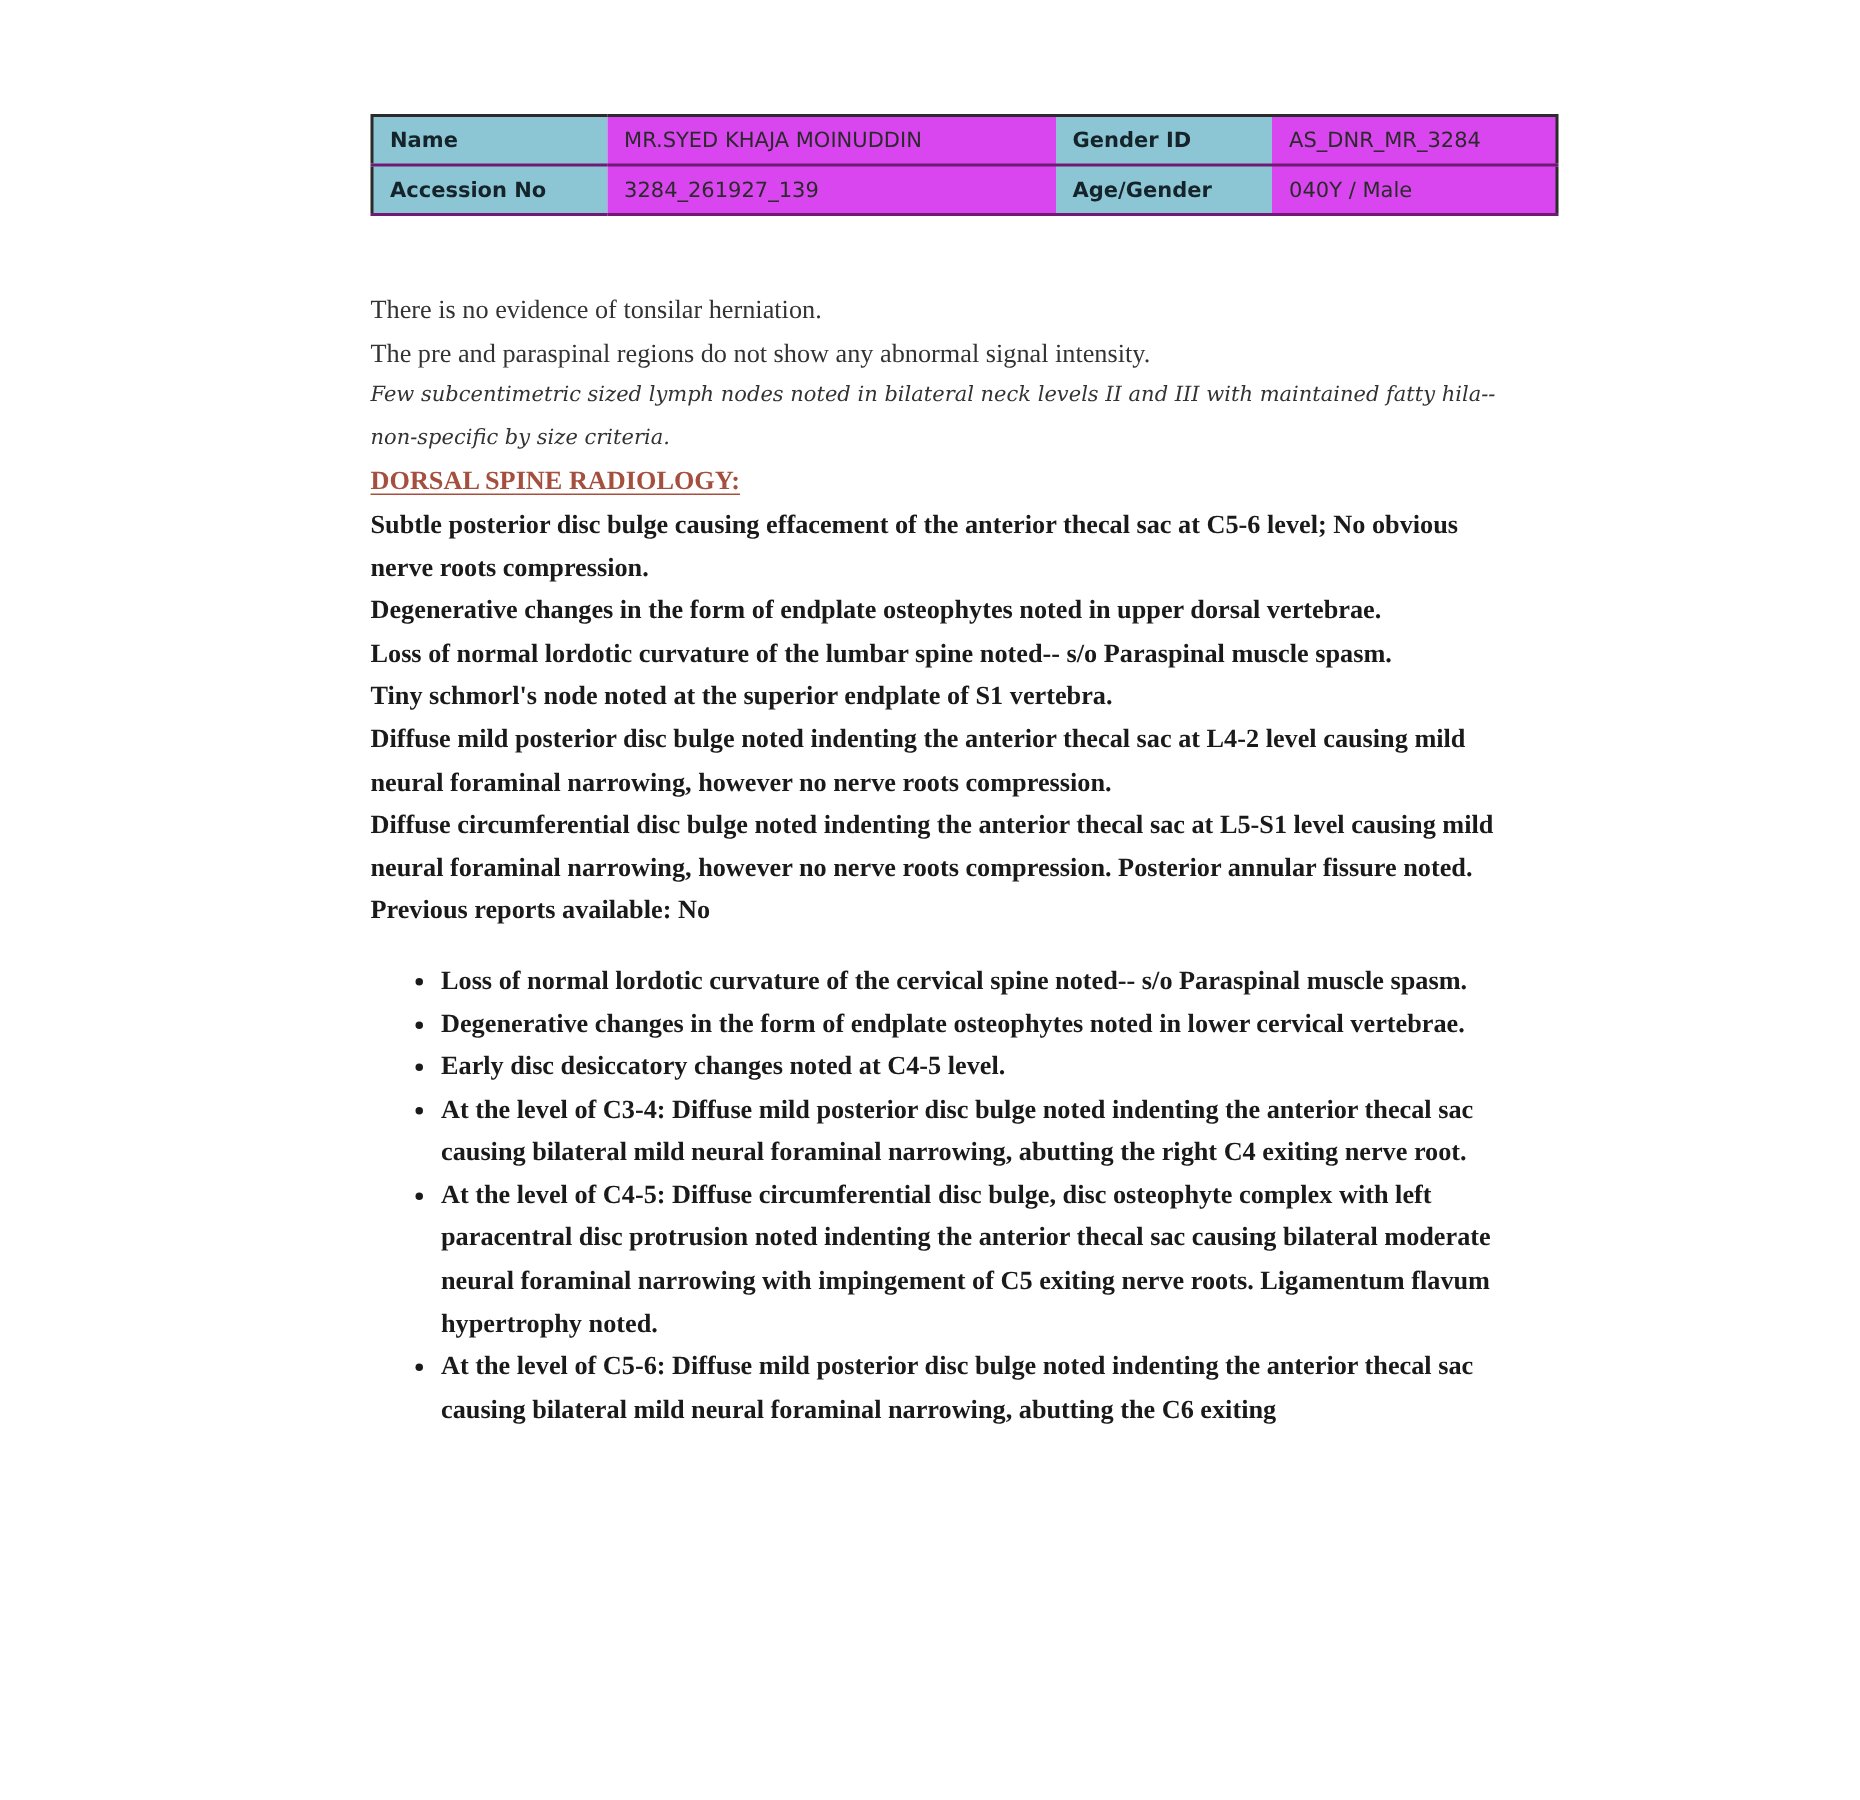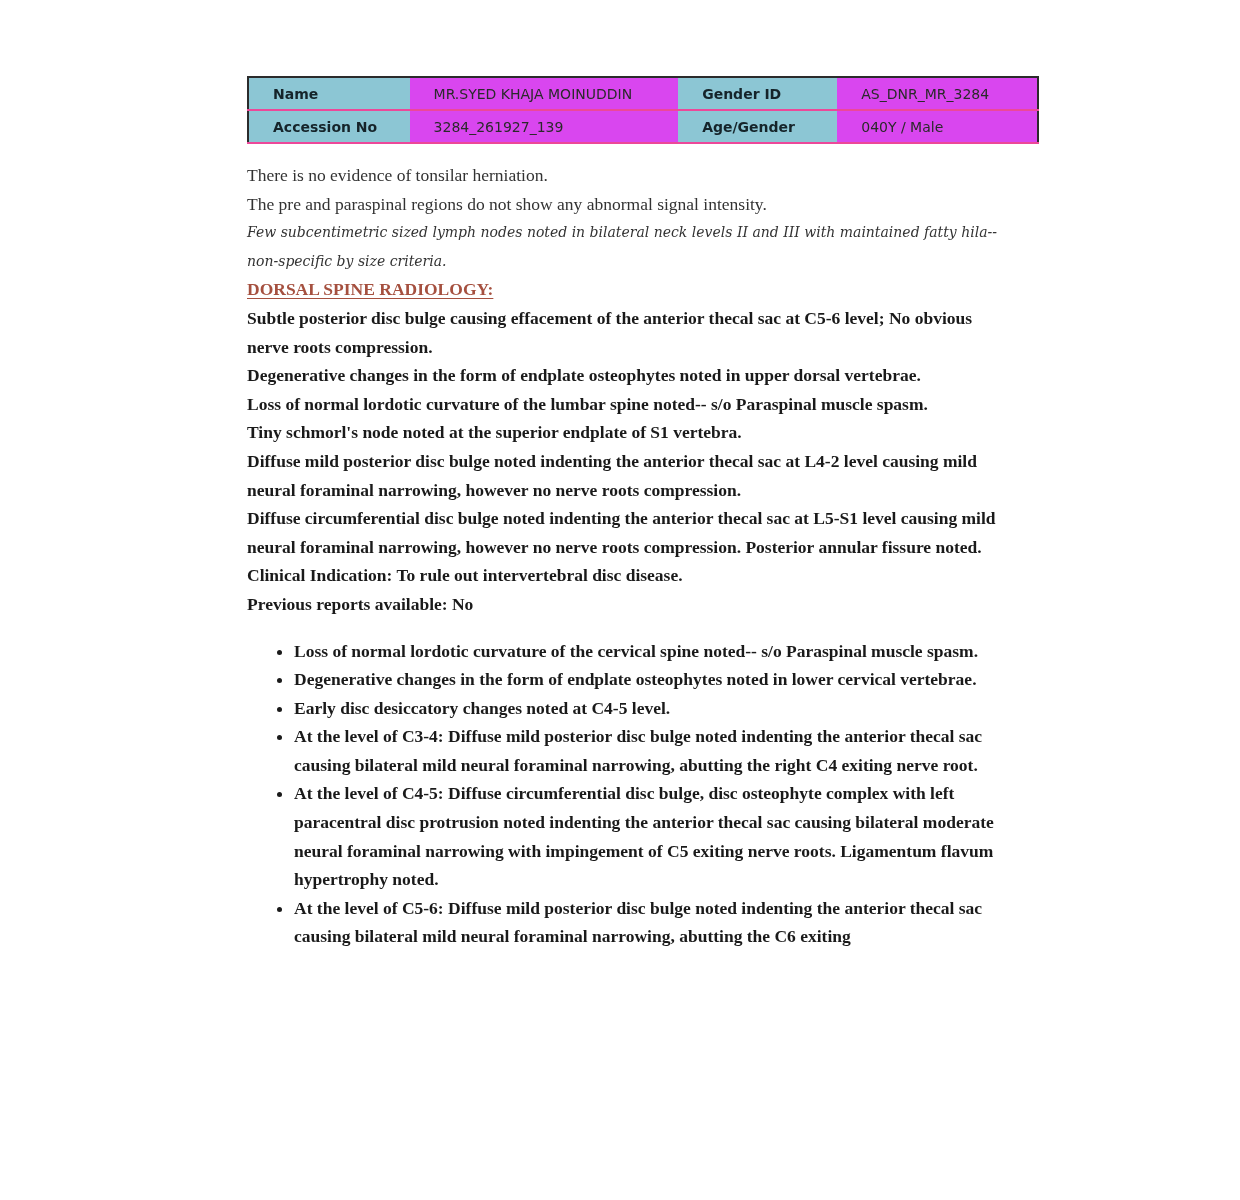--- a/index.html
+++ b/index.html
@@ -22,42 +22,42 @@
     }
     table.patient {
       border-collapse: collapse;
       width: 792px;
       font-family: "DejaVu Sans", sans-serif;
       font-size: 14px;
       border: 2px solid #2b2b2b;
     }
     table.patient td {
       height: 31px;
-      padding: 0 24px;
+      padding: 0 11px;
       border-top: 2px solid #2b2b2b;
-      border-bottom: 2px solid #ec4899;
+      border-bottom: 2px solid #701a75;
       vertical-align: middle;
       color: #1b1b1b;
     }
     table.patient td.label {
       background: #8cc6d4;
       font-weight: bold;
       color: #15242a;
     }
     table.patient td.value {
       background: #d946ef;
       color: #2a2a2a;
     }
     td.c1 { width: 139px; }
     td.c2 { width: 290px; }
     td.c3 { width: 125px; }
     td.c4 { width: 170px; }
 
     .report {
-      margin-top: 17px;
+      margin-top: 48px;
       font-family: "Liberation Serif", serif;
       font-size: 17.5px;
       line-height: 28.6px;
       color: #1a1a1a;
       width: 760px;
     }
     .report p {
       margin: 0;
     }
     .report .plain {
@@ -119,21 +119,20 @@
 
     <p class="heading">DORSAL SPINE RADIOLOGY:</p>
     <p class="bold">Subtle posterior disc bulge causing effacement of the anterior thecal sac at C5-6 level; No obvious nerve roots compression.</p>
     <p class="bold">Degenerative changes in the form of endplate osteophytes noted in upper dorsal vertebrae.</p>
 
     <p class="bold">Loss of normal lordotic curvature of the lumbar spine noted-- s/o Paraspinal muscle spasm.</p>
     <p class="bold">Tiny schmorl's node noted at the superior endplate of S1 vertebra.</p>
     <p class="bold">Diffuse mild posterior disc bulge noted indenting the anterior thecal sac at L4-2 level causing mild neural foraminal narrowing, however no nerve roots compression.</p>
     <p class="bold">Diffuse circumferential disc bulge noted indenting the anterior thecal sac at L5-S1 level causing mild neural foraminal narrowing, however no nerve roots compression. Posterior annular fissure noted.</p>
 
-    <p class="bold">Clinical Indication: To rule out intervertebral disc disease.</p>
     <p class="bold">Previous reports available: No</p>
 
     <ul class="impression">
       <li>Loss of normal lordotic curvature of the cervical spine noted-- s/o Paraspinal muscle spasm.</li>
       <li>Degenerative changes in the form of endplate osteophytes noted in lower cervical vertebrae.</li>
       <li>Early disc desiccatory changes noted at C4-5 level.</li>
       <li>At the level of C3-4: Diffuse mild posterior disc bulge noted indenting the anterior thecal sac causing bilateral mild neural foraminal narrowing, abutting the right C4 exiting nerve root.</li>
       <li>At the level of C4-5: Diffuse circumferential disc bulge, disc osteophyte complex with left paracentral disc protrusion noted indenting the anterior thecal sac causing bilateral moderate neural foraminal narrowing with impingement of C5 exiting nerve roots. Ligamentum flavum hypertrophy noted.</li>
       <li>At the level of C5-6: Diffuse mild posterior disc bulge noted indenting the anterior thecal sac causing bilateral mild neural foraminal narrowing, abutting the C6 exiting</li>
     </ul>

